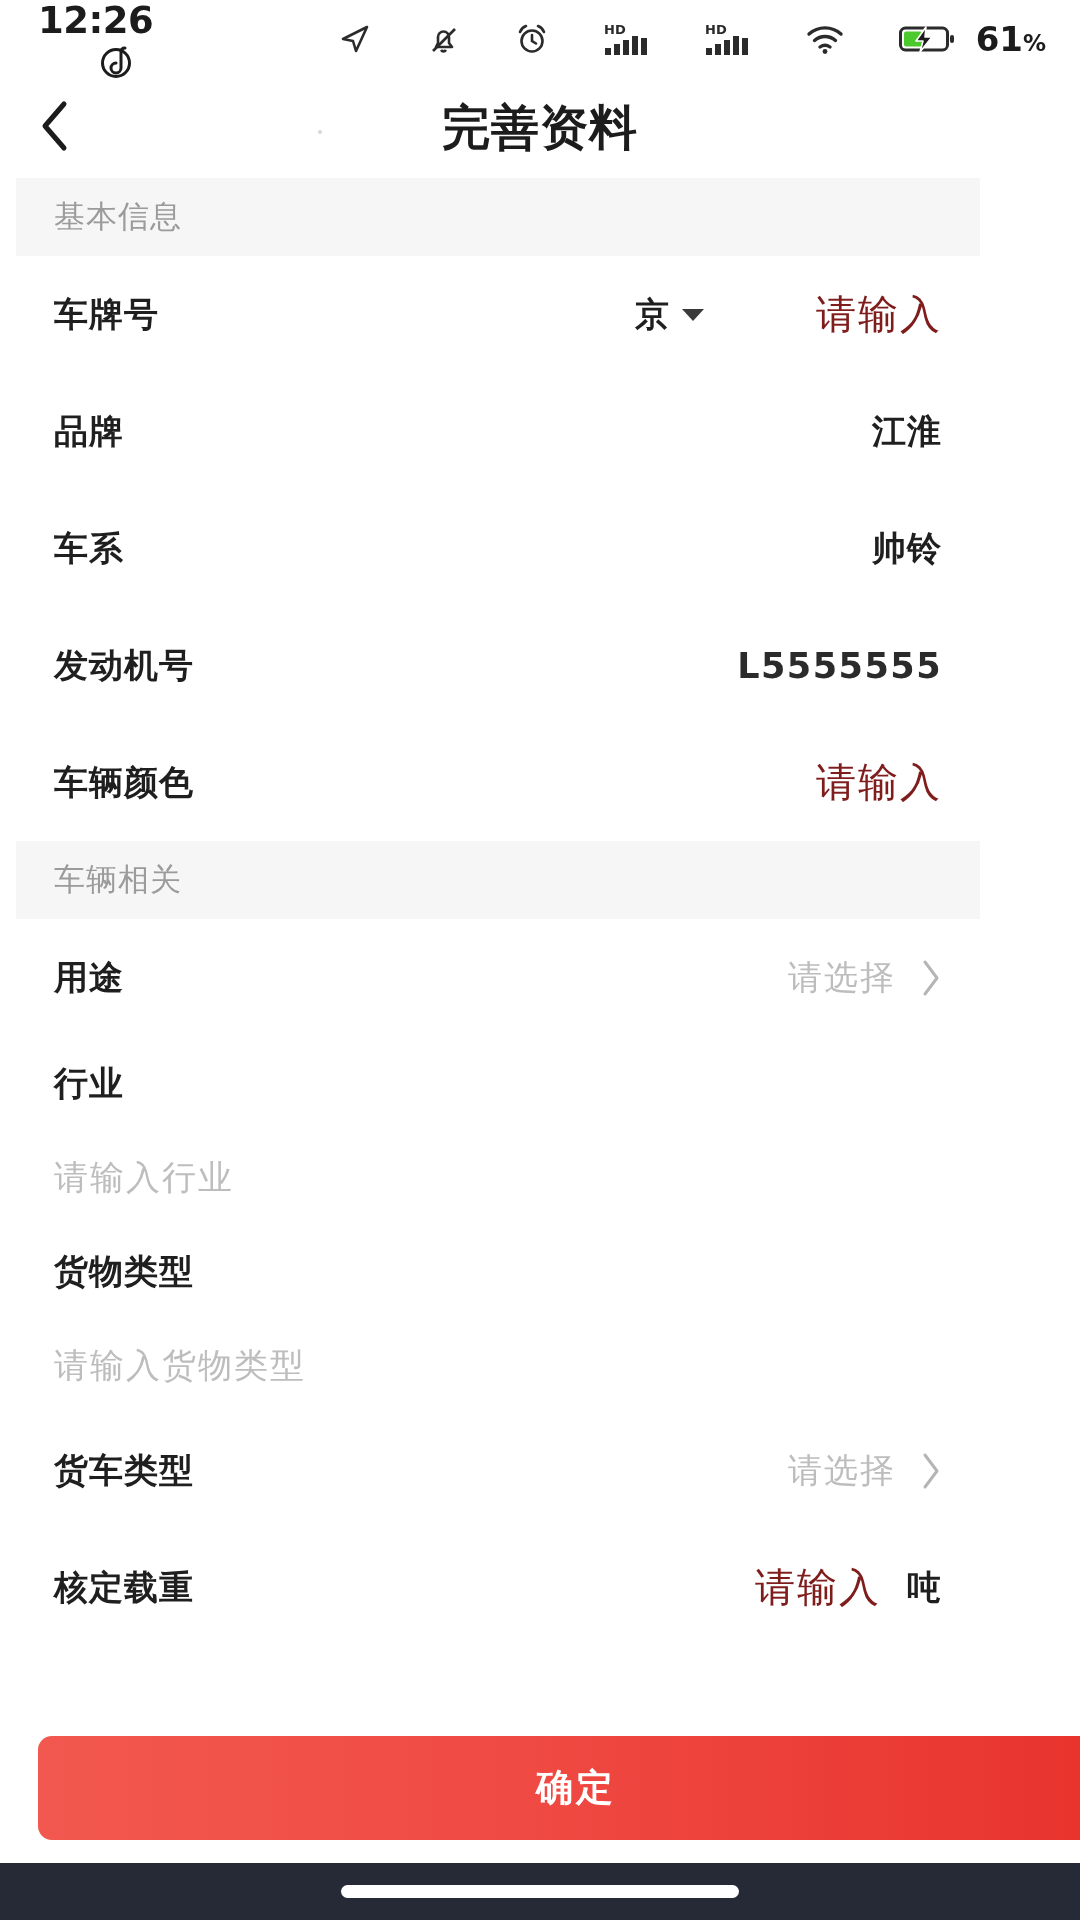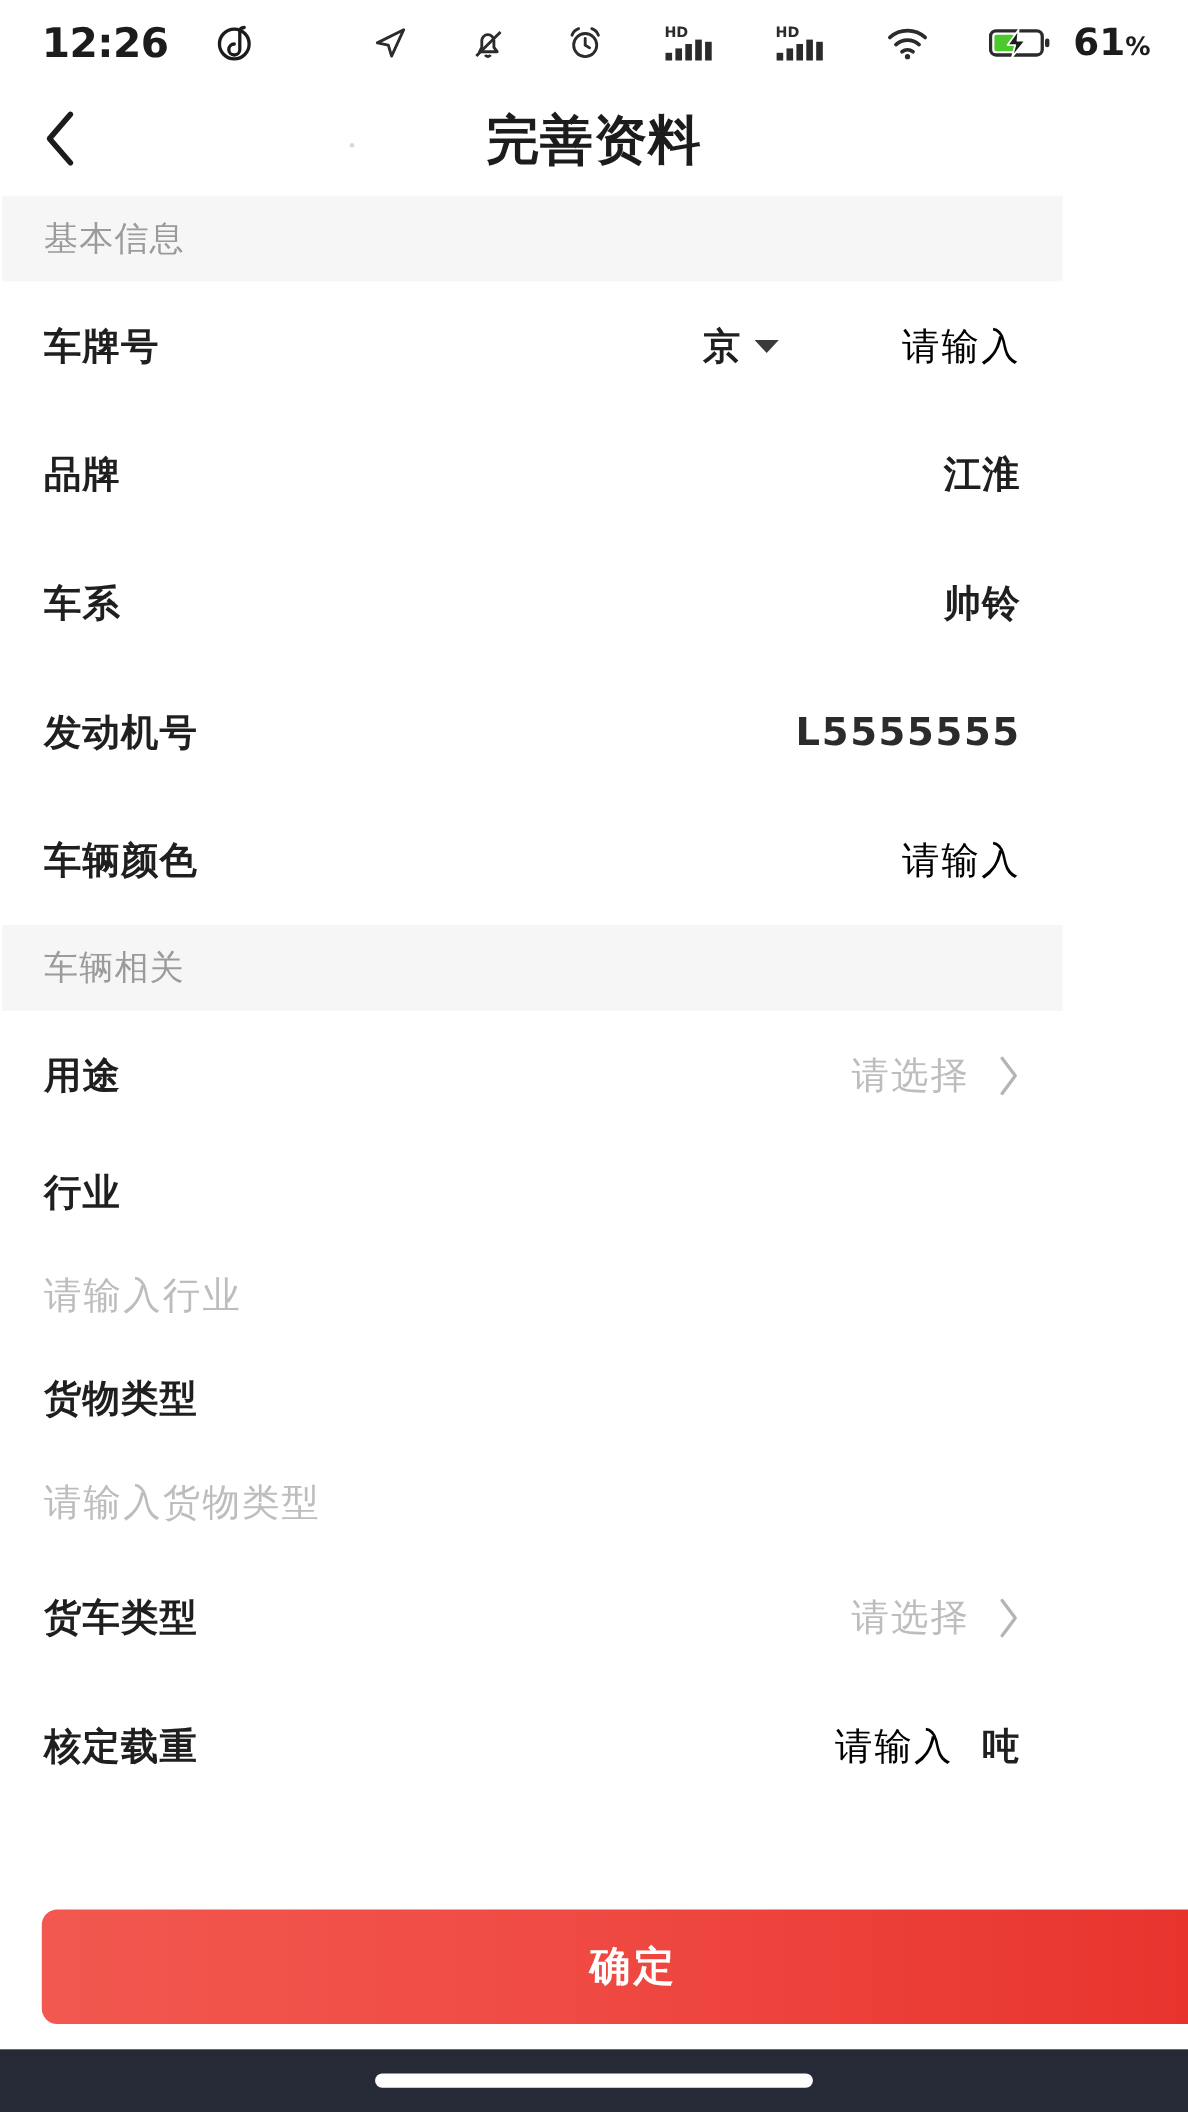--- a/index.html
+++ b/index.html
@@ -10,21 +10,21 @@
     overflow:hidden;
   }
   #screen { position:relative; width:1080px; height:1920px; background:#fff; }
 
   
   .statusbar {
     position:absolute; top:0; left:0; width:1080px; height:78px;
     display:flex; align-items:center; justify-content:space-between;
     padding:0 34px 0 38px;
   }
-  .sb-left { display:flex; align-items:center; gap:2px; }
+  .sb-left { display:flex; align-items:center; gap:2px;flex-direction:column; }
   .sb-time { font-size:37px; font-weight:bold; color:#1c1c1c; letter-spacing:-0.5px; }
   .sb-right { display:flex; align-items:center; gap:15px; }
   .sb-icon { display:flex; align-items:center; justify-content:center;margin-left:40px; }
   .battery-pct { font-size:34px; font-weight:bold; color:#1c1c1c; margin-left:6px; }
   .battery-pct .unit { font-size:23px; font-weight:bold; }
 
   
   .navbar {
     position:absolute; top:78px; left:0; width:1080px; height:100px;
     display:flex; align-items:center; background:#fff;
@@ -32,38 +32,38 @@
   .nav-back {
     width:110px; height:100px; display:flex; align-items:center; justify-content:center;
   }
   .nav-title {
     position:absolute; left:0; width:1080px; text-align:center;
     font-size:48px; font-weight:bold; color:#1c1c1c; letter-spacing:1px;
   }
   .nav-dot { position:absolute; left:318px; top:52px; width:4px; height:4px; background:#d8d8d8; border-radius:50%; }
 
   
-  .content { position:absolute; top:178px; left:2px; width:964px; }
+  .content { position:absolute; top:178px; left:16px; width:964px; }
 
   .section-head {
     height:78px; background:#f6f6f6;
     display:flex; align-items:center; padding-left:38px;
     font-size:31px; color:#9b9b9b; letter-spacing:1px;
   }
 
   .row {
     height:117px; background:#fff; padding:0 38px;
     display:flex; align-items:center; justify-content:space-between;
   }
   .row-label { font-size:34px; font-weight:bold; color:#1f1f1f; letter-spacing:1px; }
   .row-right { display:flex; align-items:center; }
 
   .val { font-size:34px; font-weight:bold; color:#1f1f1f; letter-spacing:1px;font-family:Liberation Serif, serif; }
   .val-mono { font-size:35px; font-weight:bold; color:#2b2b2b; letter-spacing:1.5px; }
-  .ph { font-size:34px; color:#000000; letter-spacing:2px; }
+  .ph { font-size:40px; color:#7f1d1d; letter-spacing:2px; }
   .ph-sel { font-size:34px; color:#bdbdbd; letter-spacing:2px; }
   .unit-t { font-size:34px; font-weight:bold; color:#1f1f1f; margin-left:26px; letter-spacing:1px; }
 
   .prov { font-size:34px; font-weight:bold; color:#1f1f1f; letter-spacing:1px; }
   .caret {
     width:0; height:0; margin-left:12px;
     border-left:11px solid transparent; border-right:11px solid transparent;
     border-top:12px solid #3a3a3a;
   }
   .plate-input { margin-left:112px; }

